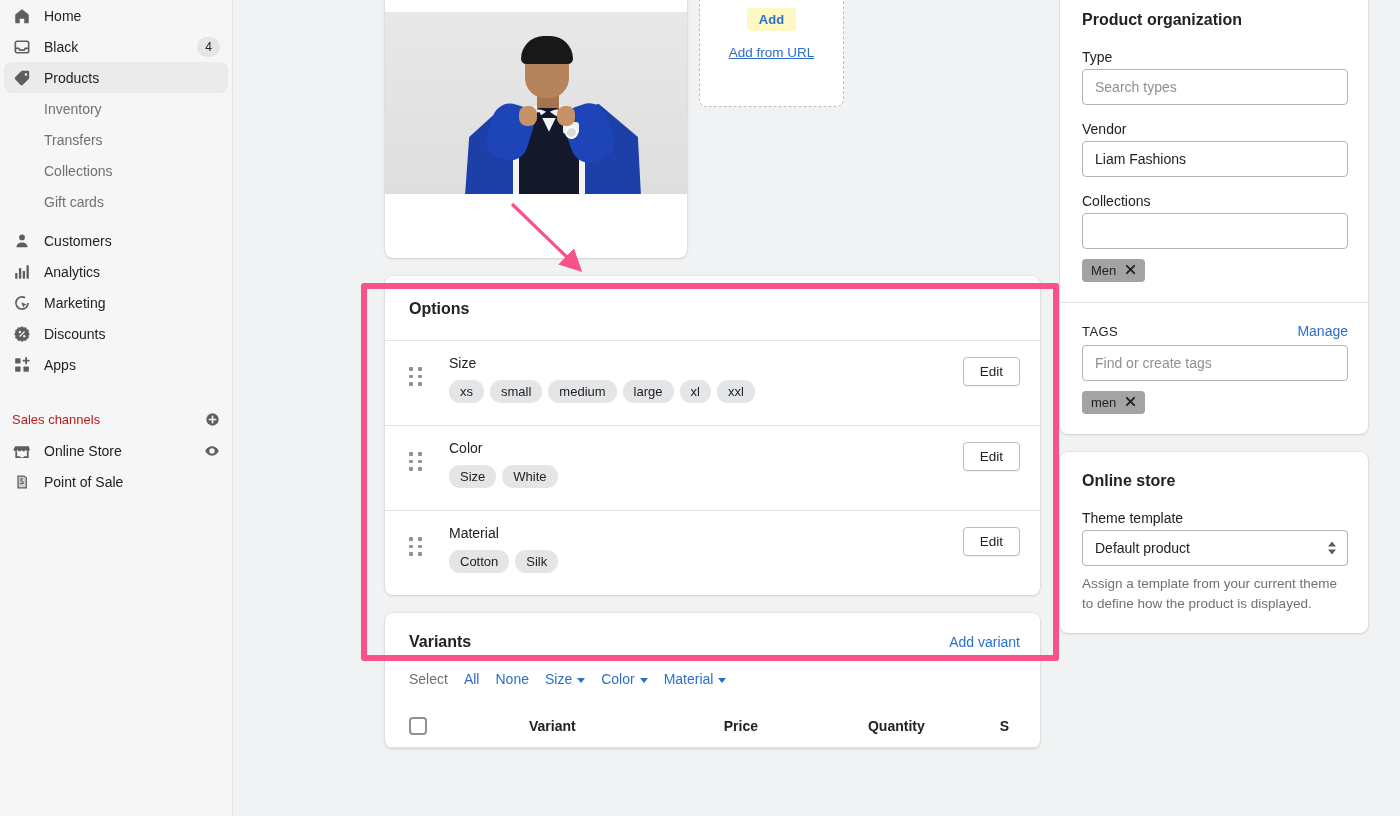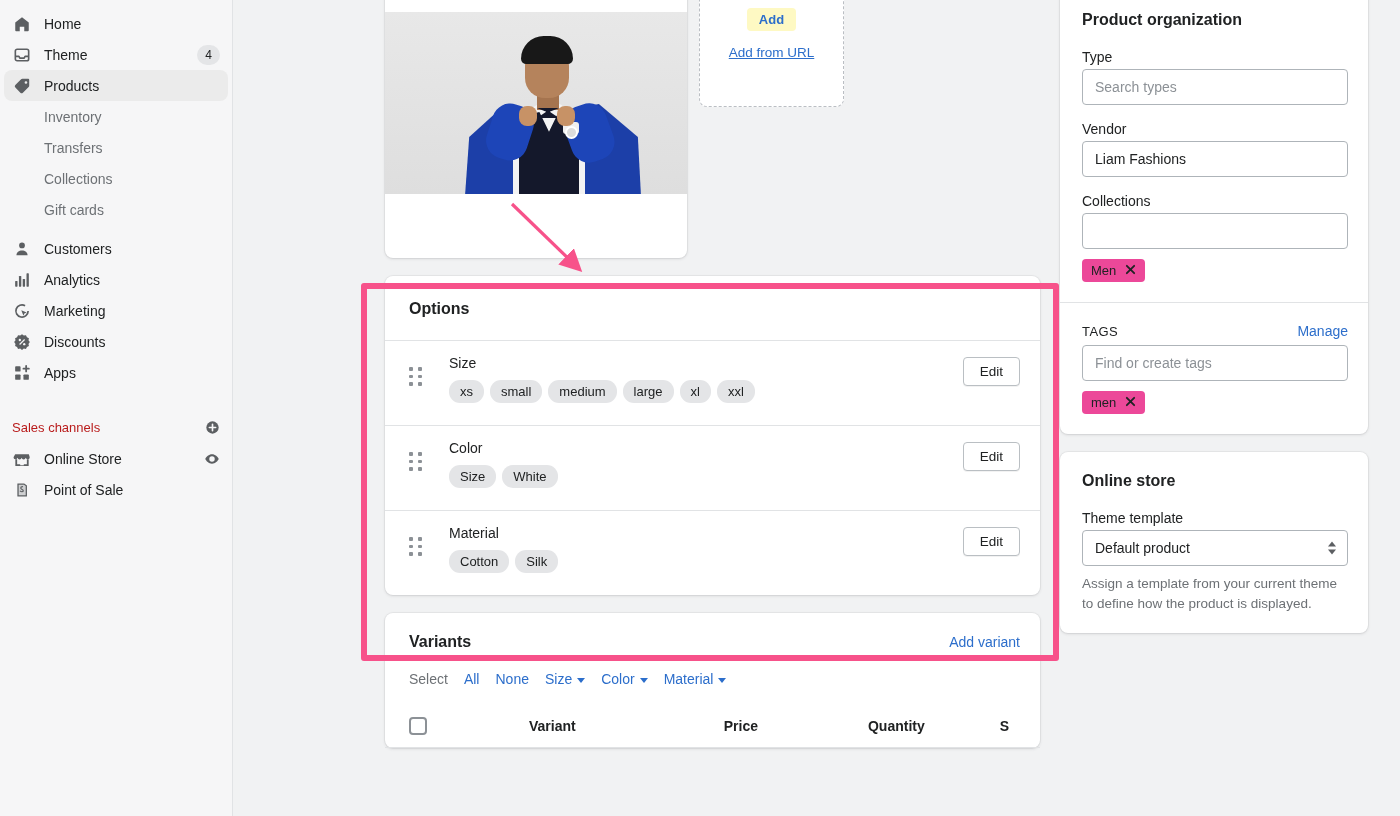--- a/index.html
+++ b/index.html
@@ -10,21 +10,20 @@
     overflow: hidden;
     -webkit-font-smoothing: antialiased;
   }
   .app { position: relative; width: 1400px; height: 816px; display: flex; }
 
   
   .sidebar {
     width: 233px; height: 816px; flex: 0 0 233px;
     background: #f6f6f7;
     border-right: 1px solid #e1e3e5;
-    padding-top: 8px;
     position: relative;
   }
   .nav-item {
     display: flex; align-items: center;
     height: 31px; margin: 0 4px; padding: 0 8px;
     border-radius: 8px; cursor: pointer;
     font-size: 14px; color: #202223;
   }
   .nav-item.active { background: #ebebeb; }
   .nav-item .ico {
@@ -220,21 +219,21 @@
     width: 100%; height: 36px;
     border: 1px solid #aeb4b9; border-radius: 4px;
     background: #fff; font-size: 14px; color: #202223;
     padding: 0 12px; font-family: "Liberation Sans", sans-serif;
     outline: none;
   }
   .input::placeholder { color: #8c9196; }
   .fld { margin-bottom: 16px; }
   .tagpill {
     display: inline-flex; align-items: center; gap: 9px;
-    background: #ec4899; color: #202223; font-size: 13px;
+    background: #a3a3a3; color: #202223; font-size: 13px;
     border-radius: 4px; padding: 4px 9px; margin-top: 10px;
   }
   .tagpill .x { font-size: 12px; color: #202223; cursor: pointer; line-height: 1; }
   .tags-head { display: flex; align-items: center; justify-content: space-between; margin-bottom: 6px; }
   .tags-title { font-size: 13px; color: #202223; letter-spacing: 0.4px; }
   .manage-link { font-size: 14px; color: #2c6ecb; cursor: pointer; }
   .selectwrap { position: relative; }
   .selectwrap .arrows {
     position: absolute; right: 12px; top: 50%; transform: translateY(-50%);
     display: flex; flex-direction: column; gap: 3px; pointer-events: none;
@@ -268,21 +267,21 @@
       <span class="lbl">Home</span>
     </div>
 
     <div class="nav-item">
       <span class="ico">
         <svg width="18" height="18" viewBox="0 0 20 20" fill="none" stroke="currentColor" stroke-width="1.8">
             <rect x="2.6" y="3.6" width="14.8" height="12.8" rx="2"></rect>
             <path d="M2.6 11.5h4l1 2h4.8l1-2h4" stroke-linejoin="round"></path>
           </svg>
       </span>
-      <span class="lbl">Theme</span>
+      <span class="lbl">Black</span>
       <span class="badge">4</span>
     </div>
 
     <div class="nav-item active">
       <span class="ico">
         <svg width="18" height="18" viewBox="0 0 20 20" fill="currentColor">
             <path d="M10.4 2H17a1 1 0 0 1 1 1v6.6a2 2 0 0 1-.6 1.4l-6.4 6.4a2 2 0 0 1-2.8 0l-5.6-5.6a2 2 0 0 1 0-2.8L9 2.6a2 2 0 0 1 1.4-.6zm4 2.6a1.5 1.5 0 1 0 0 3 1.5 1.5 0 0 0 0-3z"></path>
           </svg>
       </span>
       <span class="lbl">Products</span>

